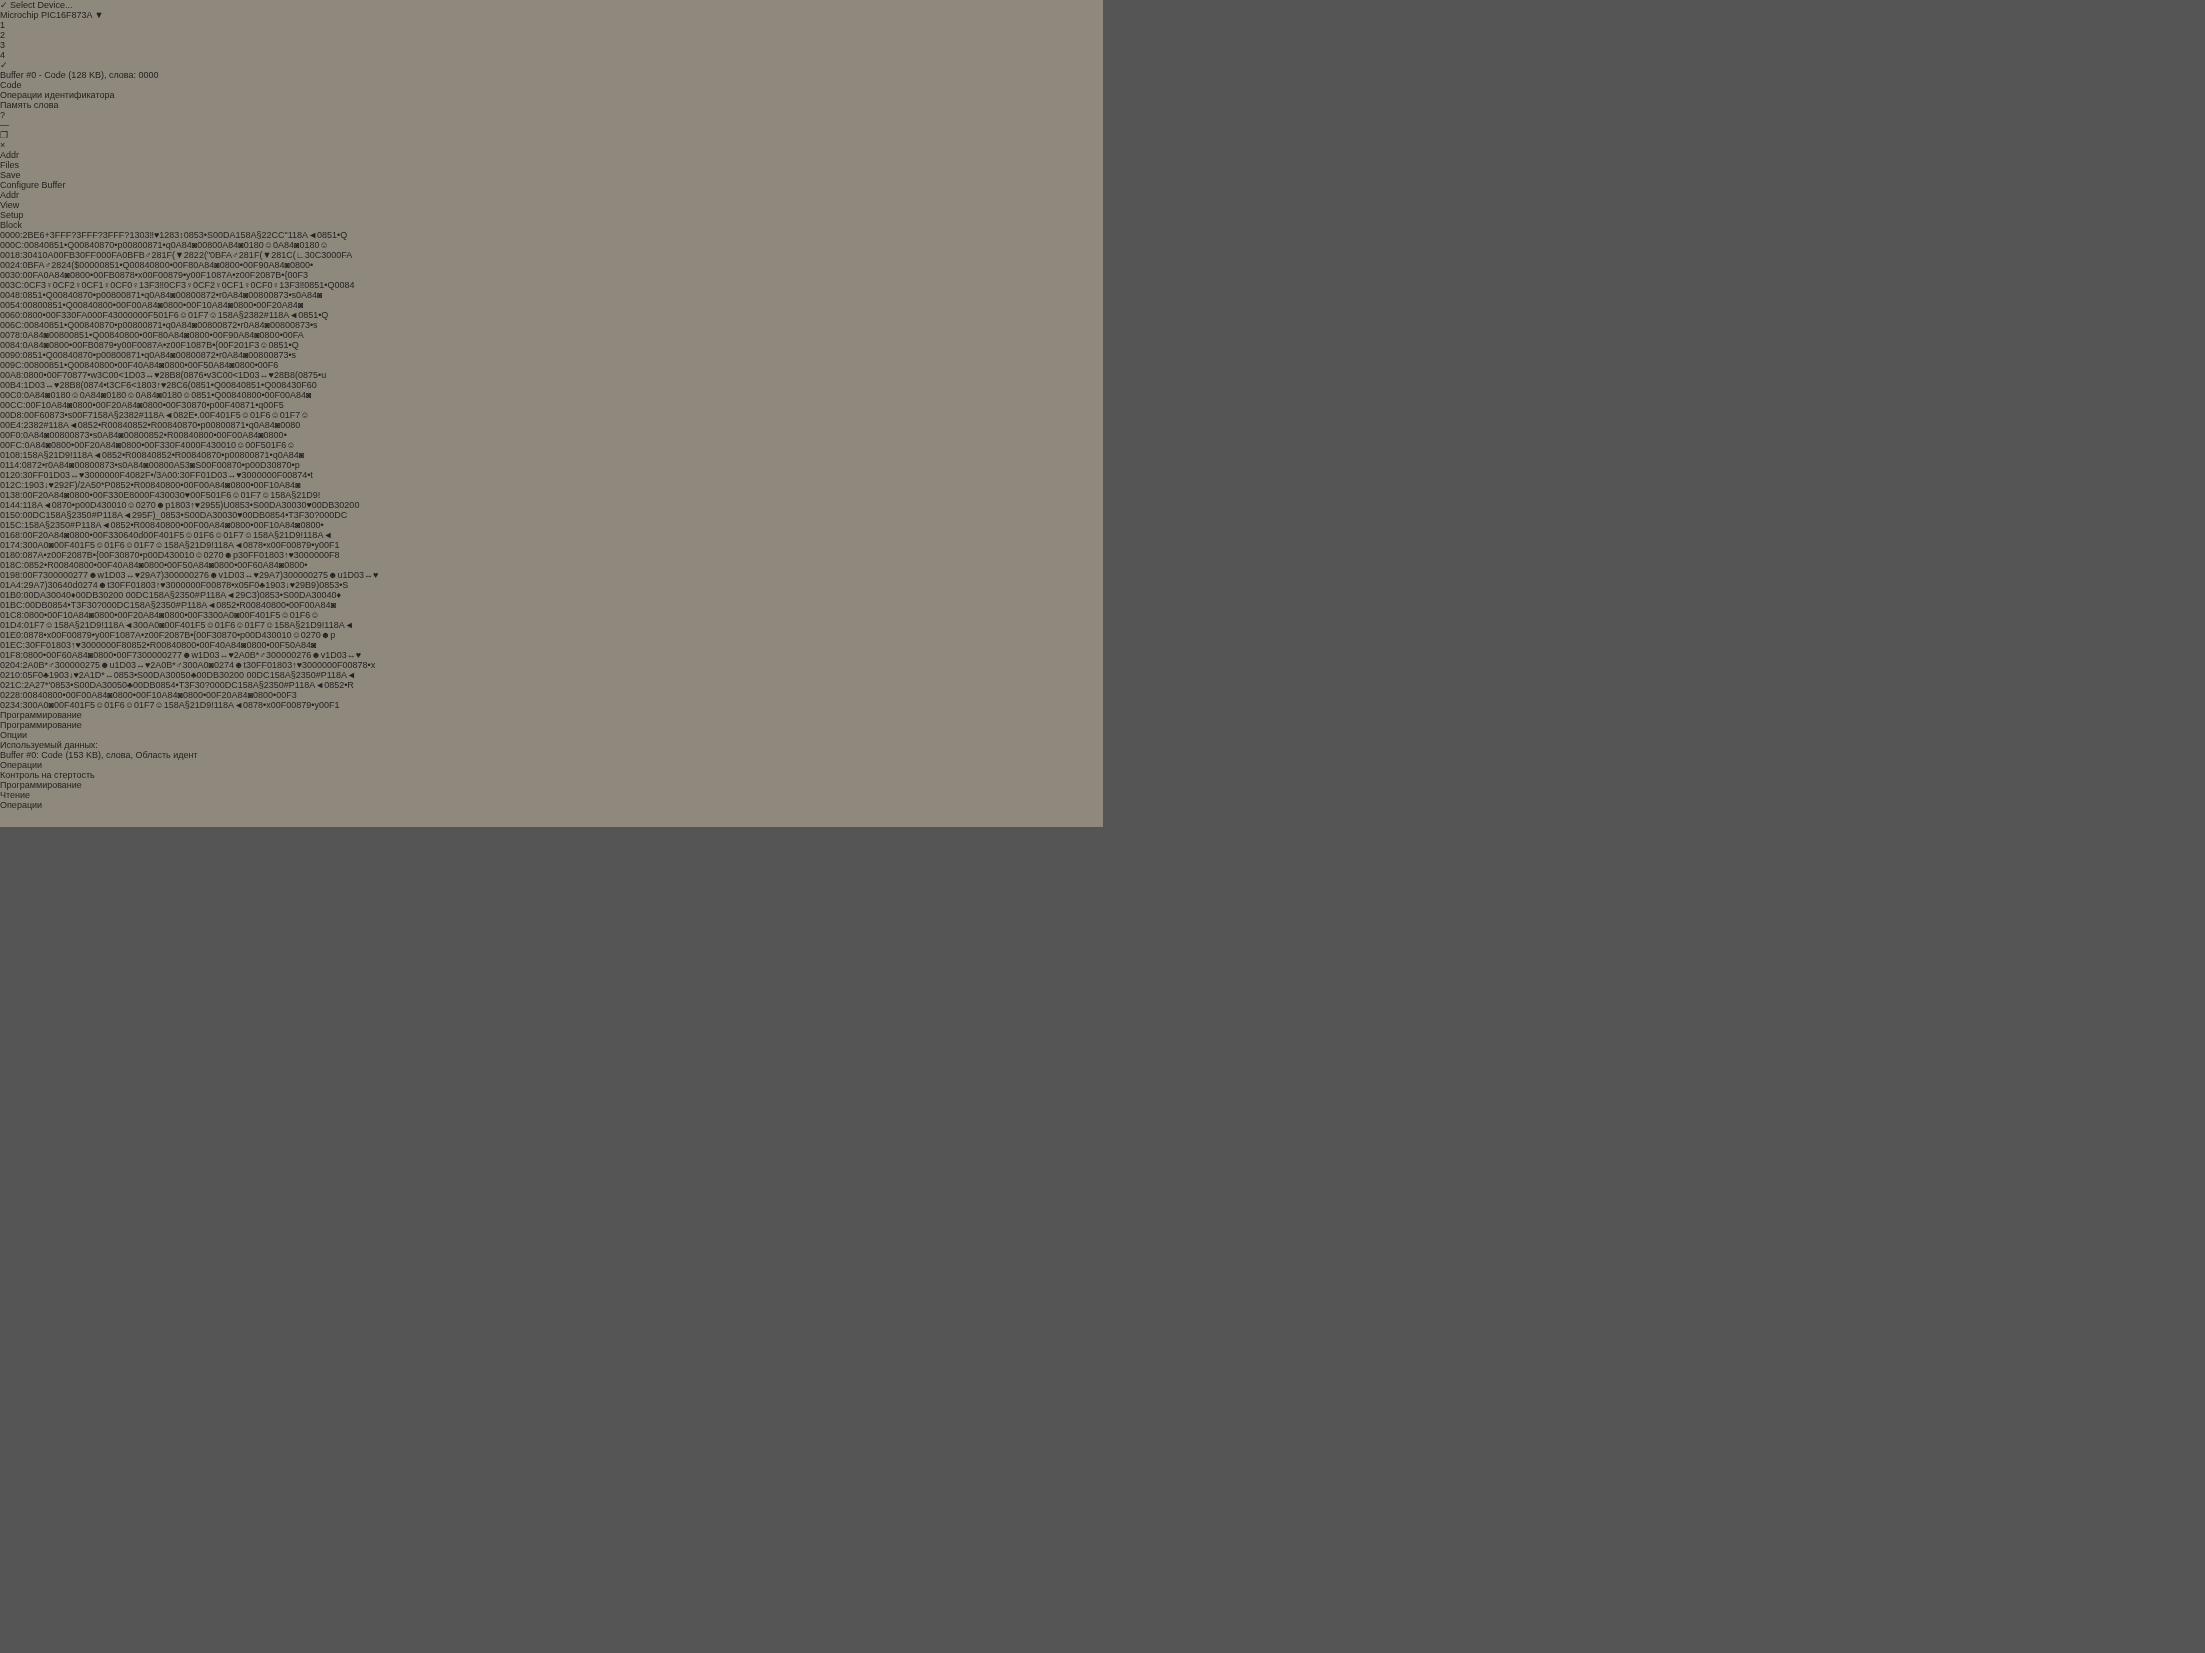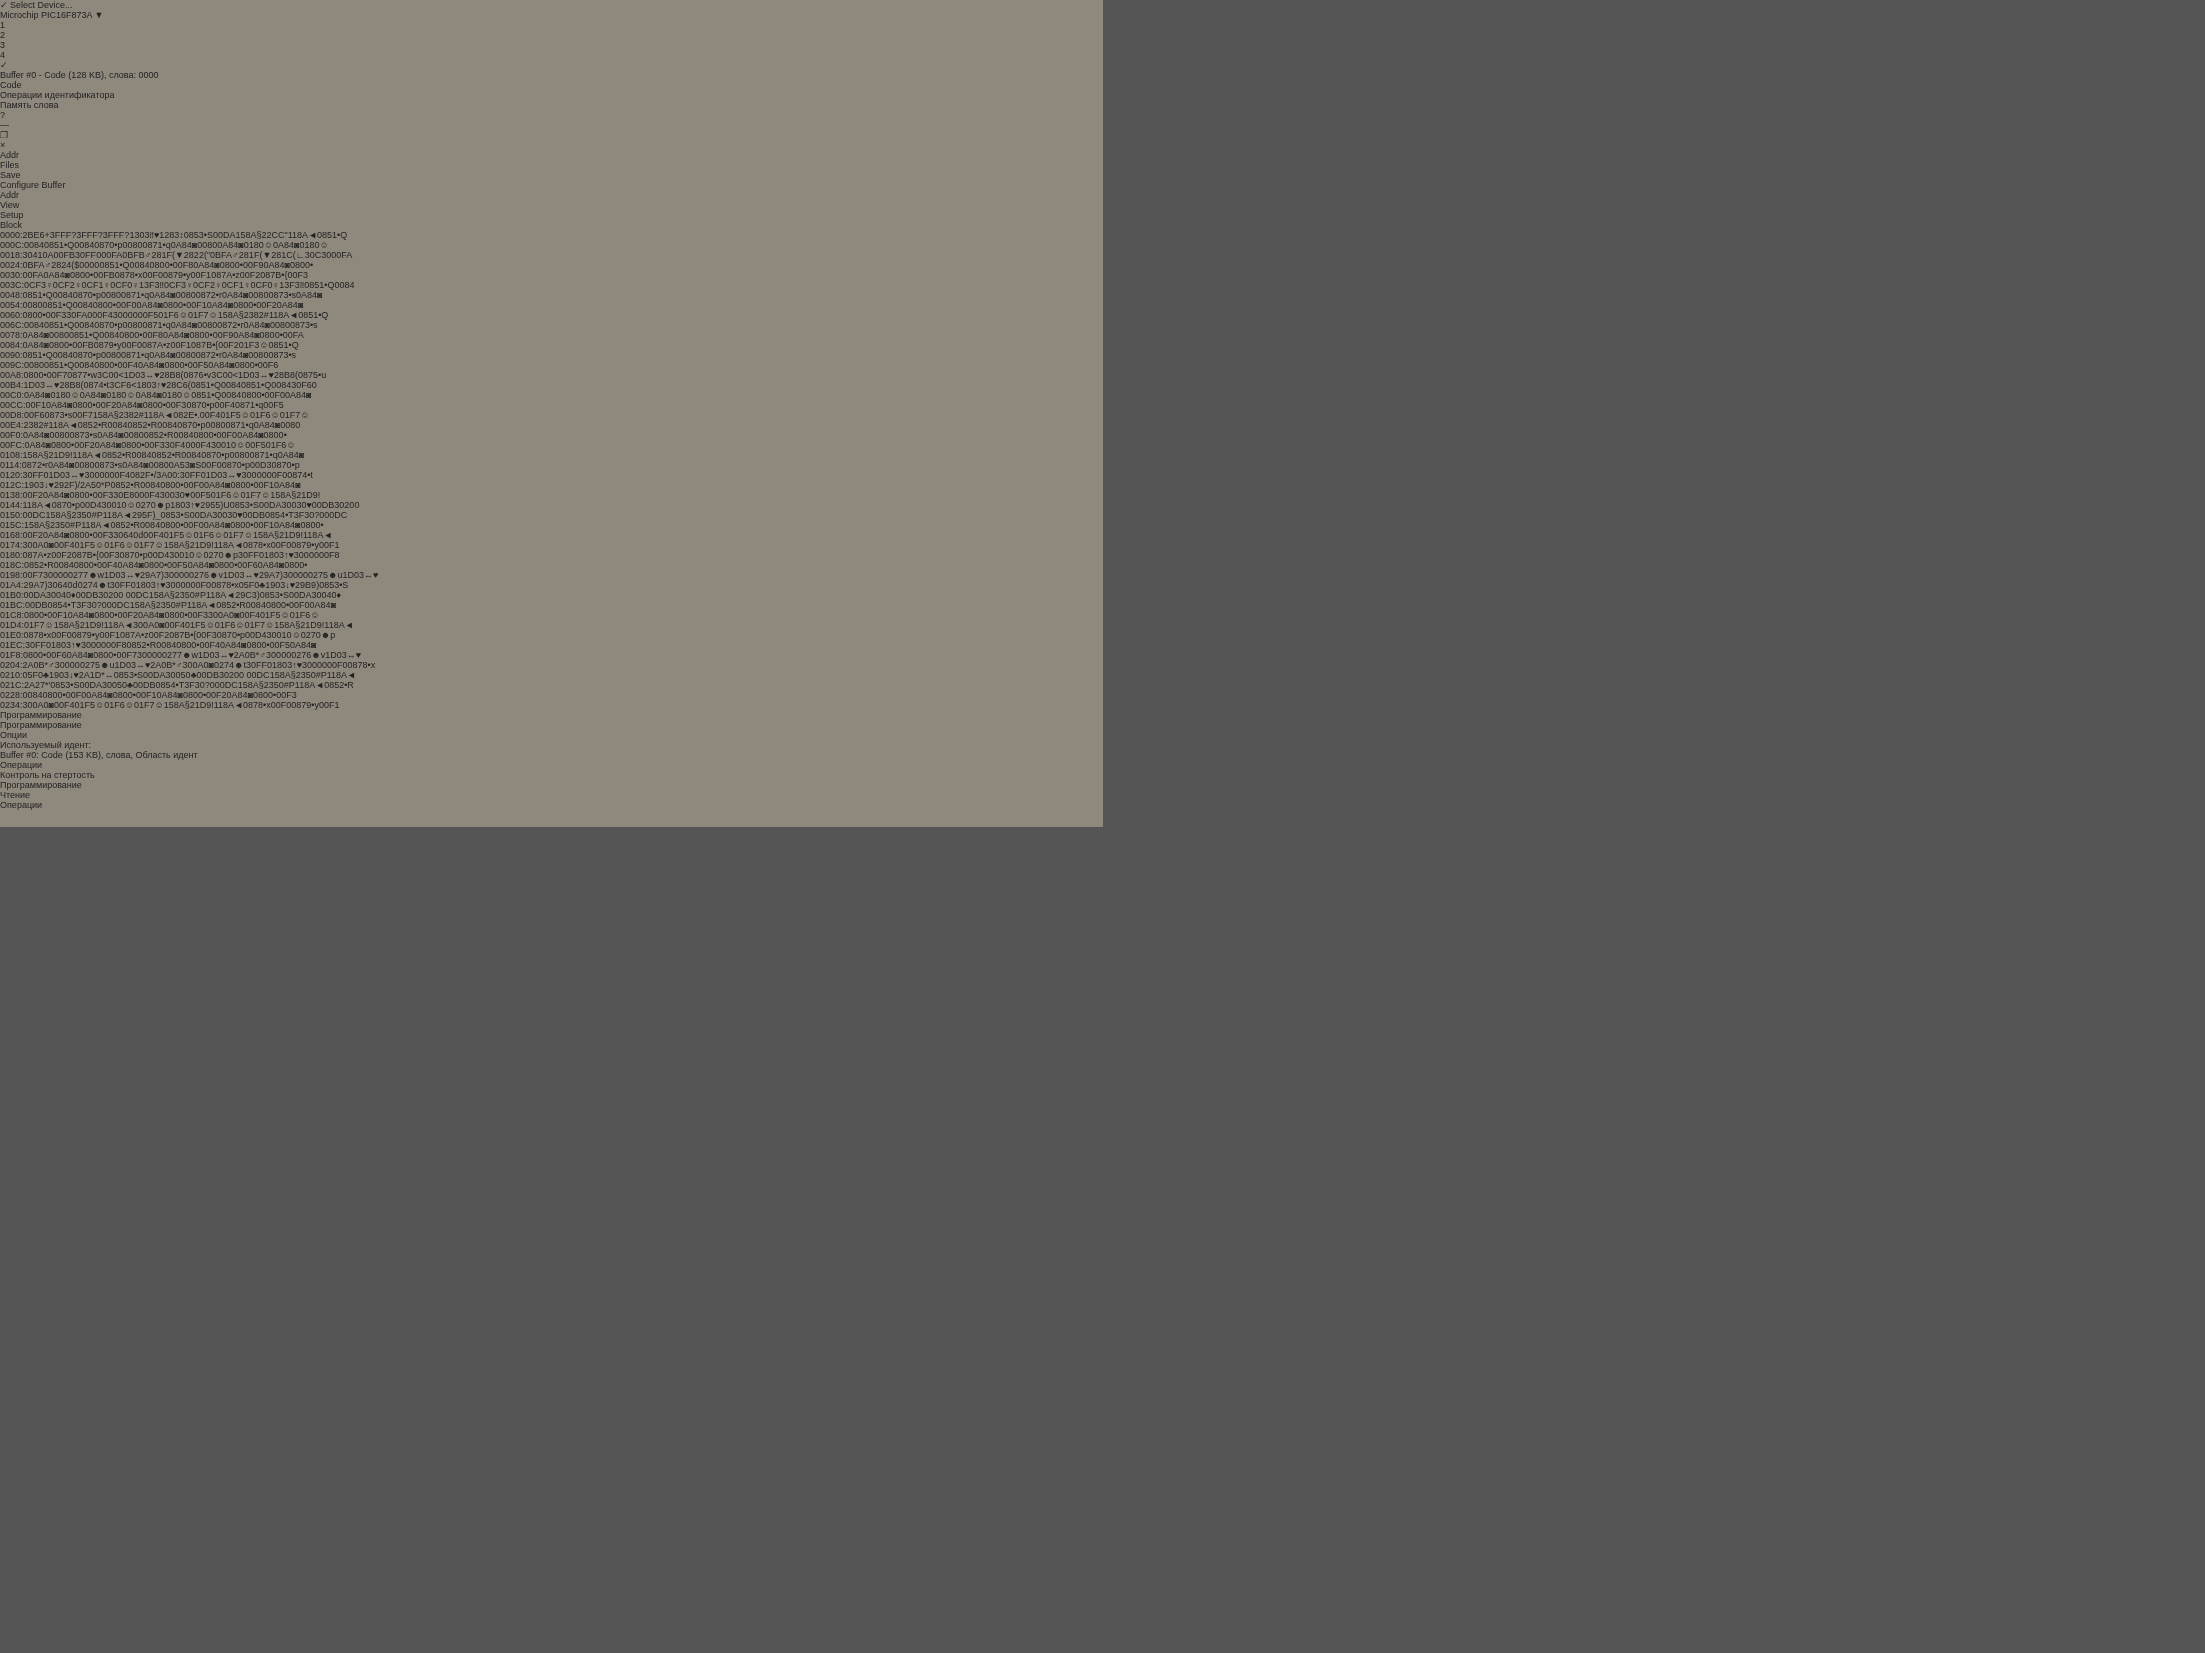--- a/index.html
+++ b/index.html
@@ -262,21 +262,21 @@
         <div class="hexrow" style="top: 666px;"><span class="addr">0234:</span><span class="w" style="left: 62px;">300A</span><span class="cg" style="left: 521px; width: 7.2px;">0</span><span class="cg" style="left: 532px; width: 7.2px;">◙</span><span class="w" style="left: 99px;">00F4</span><span class="w" style="left: 137px;">01F5</span><span class="cg" style="left: 564px; width: 7.2px;">☺</span><span class="w" style="left: 174px;">01F6</span><span class="cg" style="left: 586px; width: 7.2px;">☺</span><span class="w" style="left: 211px;">01F7</span><span class="cg" style="left: 608px; width: 7.2px;">☺</span><span class="w" style="left: 248px;">158A</span><span class="cg" style="left: 629px; width: 7.2px;">§</span><span class="w r" style="left: 286px;">21D9</span><span class="cg" style="left: 651px; width: 7.2px;">!</span><span class="w" style="left: 323px;">118A</span><span class="cg" style="left: 672px; width: 7.2px;">◄</span><span class="w" style="left: 360px;">0878</span><span class="cb" style="left: 694px; width: 7.2px;">•</span><span class="cg" style="left: 705px; width: 7.2px;">x</span><span class="w" style="left: 397px;">00F0</span><span class="w" style="left: 435px;">0879</span><span class="cb" style="left: 737px; width: 7.2px;">•</span><span class="cg" style="left: 748px; width: 7.2px;">y</span><span class="w" style="left: 472px;">00F1</span></div>
       </div>
   </div>
 
   <div class="panel">
     <div class="ptitle">Программирование</div>
     <div id="ptabs">
         <div class="ptab active" style="left: 7.8px; width: 109px;">Программирование</div>
         <div class="ptab" style="left: 118px; width: 53px;">Опции</div>
       </div>
-    <div class="plabel" style="left:7.8px;top:62px">Используемый идент:</div>
+    <div class="plabel" style="left:7.8px;top:62px">Используемый данных:</div>
     <div class="pcombo">Buffer #0: Code (153 KB), слова, Область идент</div>
     <div class="plabel" style="left:12.2px;top:113px">Операции</div>
     <div class="gline" style="left:66px;top:120px;width:245px"></div>
     <div class="tree" id="optree">
         <div class="titem" style="top: 0px;"><div class="tvert"></div><div class="tdot"></div><span class="lbl">Контроль на стертость</span></div>
         <div class="titem" style="top: 20.6px;"><div class="tvert"></div><div class="tdot"></div><span class="lbl">Программирование</span></div>
         <div class="titem" style="top: 41px;"><div class="tvert"></div><div class="tdot"></div><span class="lbl">Чтение</span></div>
         <div class="titem" style="top: 62px;"><div class="tvert"></div><div class="tdot"></div><span class="lbl">Операции</span></div>
       </div>
     <div class="gline" style="left:2.2px;top:285px;width:307px"></div>

